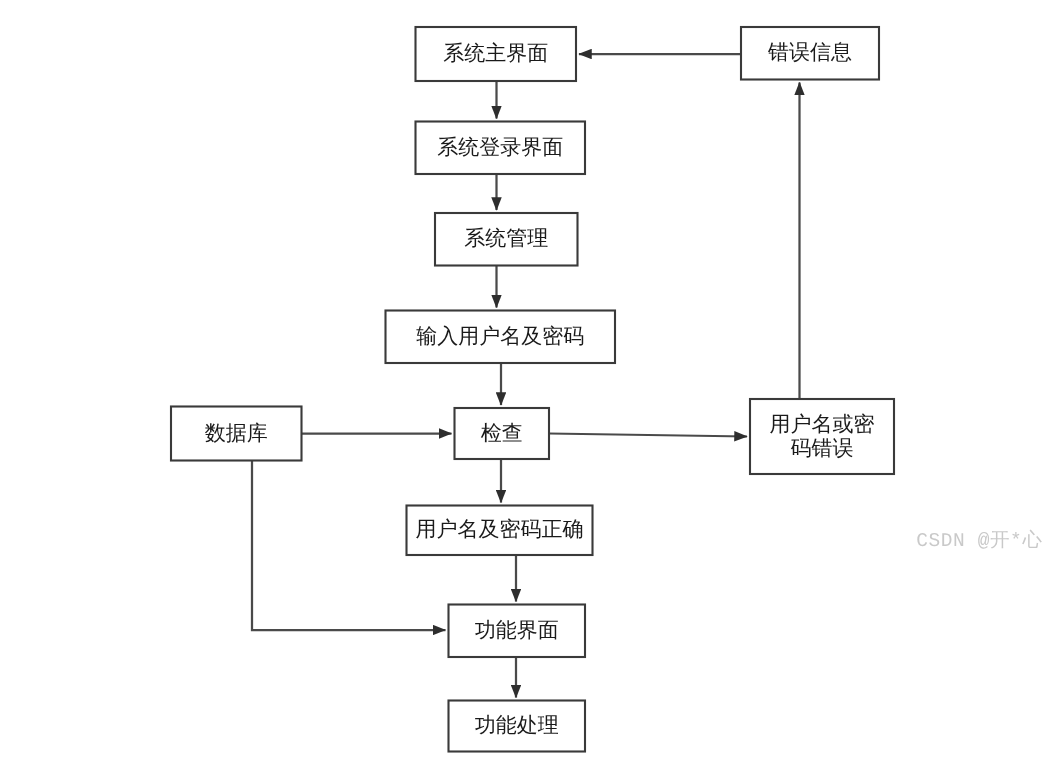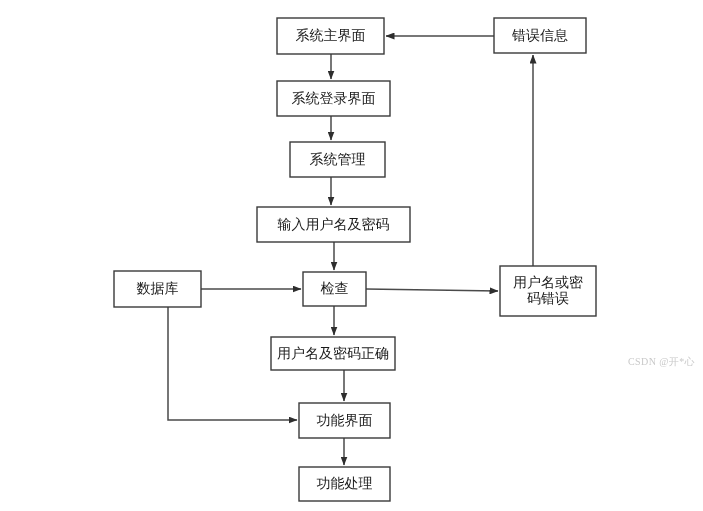--- a/index.html
+++ b/index.html
@@ -41,22 +41,22 @@
   }
   .edge-line {
     stroke: #4a4a4a;
     stroke-width: 1.5;
     fill: none;
   }
   .watermark {
     position: absolute;
     right: 8px;
     bottom: 6px;
-    font-family: Liberation Serif, serif;
-    font-size: 10px;
+    font-family: Liberation Mono, monospace;
+    font-size: 13px;
     color: #c9c9c9;
     letter-spacing: 0.4px;
     user-select: none;
     margin-left: 11px;
   }
 </style>
 </head>
 <body>
 
 <div id="flow-root">

